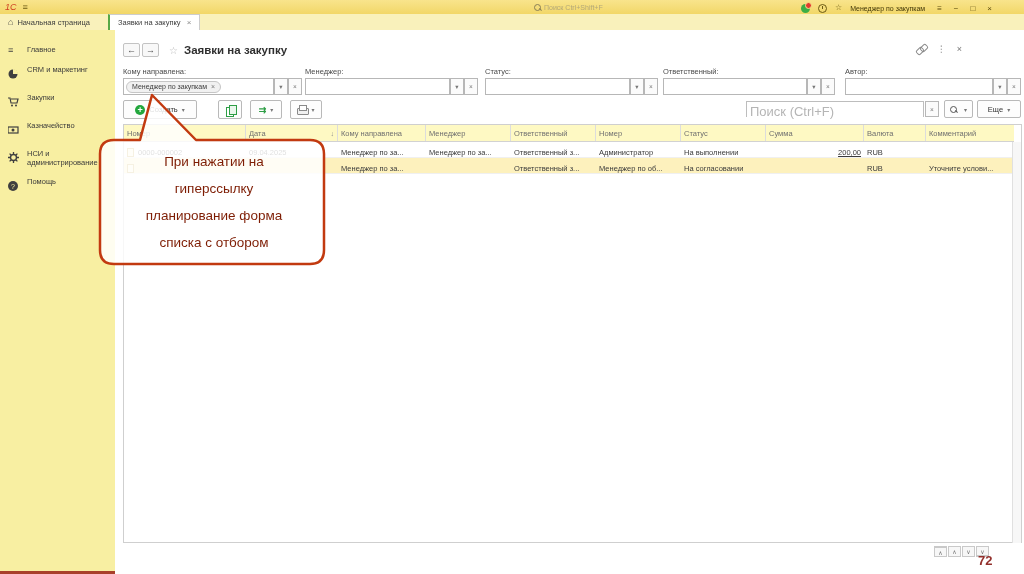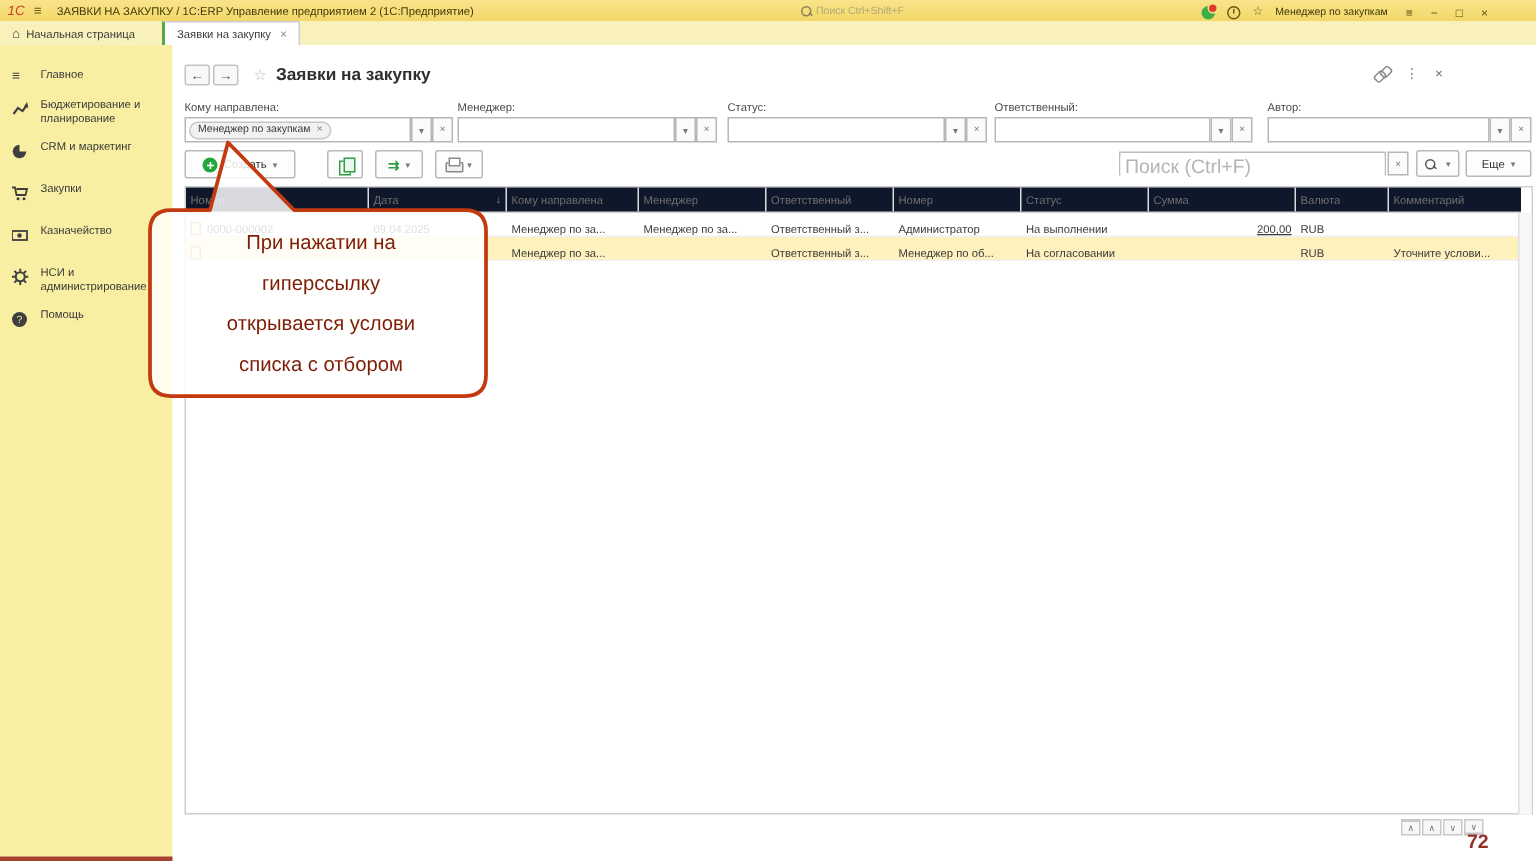--- a/index.html
+++ b/index.html
@@ -81,21 +81,21 @@
   .printico::before { content:""; position:absolute; left:0; top:3px; width:10px; height:5px; border:1px solid #8a8a8a; border-radius:1px; background:#f0f0f0; }
   .printico::after { content:""; position:absolute; left:2px; top:0; width:6px; height:4px; border:1px solid #8a8a8a; background:#fff; }
   .list-search { position:absolute; left:631px; top:71px; width:178px; height:16px; border:1px solid #bdbdbd; }
   .list-search input { width:100%; height:100%; border:none; outline:none; font-size:13px; color:#333; padding:0 3px; }
   .list-search input::placeholder { color:#b5b5b5; }
   .magbtn .mag::before { border-color:#555; } .magbtn .mag::after { background:#555; }
 
   
   .tablewrap { position:absolute; left:8px; top:94px; width:899px; height:419px; border:1px solid #cfcfcf; background:#fff; }
   .trow { display:flex; width:890px; }
-  .thead { background:#0f172a; border-bottom:1px solid #d2d2d2; height:17px; }
+  .thead { background:#fef9c3; border-bottom:1px solid #d2d2d2; height:17px; }
   .thead .tcell { font-size:7.5px; color:#6f6f6f; border-right:1px solid #dcdcdc; display:flex; align-items:center; padding:0 3px; }
   .tcell { overflow:hidden; white-space:nowrap; }
   .tr { height:16px; border-bottom:1px solid #f0f0f0; }
   .tr .tcell { font-size:7.5px; color:#3b3b3b; display:flex; align-items:flex-end; padding:0 3px; }
   .tr.selected { background:#fdf1bd; }
   .c0{width:122px;} .c1{width:92px;} .c2{width:88px;} .c3{width:85px;} .c4{width:85px;}
   .c5{width:85px;} .c6{width:85px;} .c7{width:98px;} .c8{width:62px;} .c9{width:88px; border-right:none!important;}
   .sorticon { margin-left:auto; font-size:7px; color:#888; }
   .sum { justify-content:flex-end;text-decoration:underline; }
   .docico { width:7px; height:9px; border:1px solid #c8a84b; background:#fdf6d8; margin-right:4px; flex:0 0 7px; }
@@ -112,21 +112,20 @@
     font-size:13.5px; line-height:27px; color:#7e1d04; }
 
   .pagenum { left:978px; top:553px; font-size:13px; font-weight:bold; color:#93302c; z-index:60; }
 </style>
 </head>
 <body>
 
 <div class="abs titlebar">
   <span class="tb-logo">1С</span>
   <span class="tb-menu">≡</span>
-  <span class="tb-title">ЗАЯВКИ НА ЗАКУПКУ / 1С:ERP Управление предприятием 2  (1С:Предприятие)</span>
   <div class="tb-search">
     <span class="mag"></span>
     <input placeholder="Поиск Ctrl+Shift+F" style="">
   </div>
   <div class="abs" style="left:793px; top:2px; display:flex; align-items:center;">
     <span class="support"></span>
     <span class="clockico"></span>
     <span class="tb-ico">☆</span>
     <span class="tb-user">Менеджер по закупкам</span>
     <span class="winbtn">≡</span>
@@ -144,29 +143,20 @@
   <div class="tab active" style="margin-left:10px;">
     <span>Заявки на закупку</span>
     <span class="closex">×</span>
   </div>
 </div>
 
 <div class="abs sidebar">
   <div class="side-item">
     <span class="sico" style="font-size:9px; font-weight:bold;">≡</span>
     <span class="slabel">Главное</span>
-  </div>
-  <div class="side-item">
-    <span class="sico">
-      <svg width="11" height="10" viewBox="0 0 11 10">
-          <polyline points="1,8 4,4 7,6 10,2" fill="none" stroke="#3f3f3f" stroke-width="1.4"></polyline>
-          <polygon points="10,0 11,4 8,3" fill="#3f3f3f"></polygon>
-        </svg>
-    </span>
-    <span class="slabel">Бюджетирование и планирование</span>
   </div>
   <div class="side-item">
     <span class="sico">
       <svg width="10" height="10" viewBox="0 0 10 10">
           <circle cx="5" cy="5" r="4.5" fill="#3f3f3f"></circle>
           <path d="M5 5 L5 0 A5 5 0 0 1 10 5 Z" fill="#f8efa2"></path>
         </svg>
     </span>
     <span class="slabel">CRM и маркетинг</span>
   </div>
@@ -352,17 +342,17 @@
     <span class="nbtn" style="border-bottom-width:2px;">∨</span>
   </div>
 </div>
 
 <svg class="abs callout-svg" viewBox="0 0 240 190">
   <path d="M18 54 L44 54 L56 9 L100 54 L214 54 Q228 54 228 68 L228 164 Q228 178 214 178 L18 178 Q4 178 4 164 L4 68 Q4 54 18 54 Z" fill="rgba(255,255,255,0.84)" stroke="#c23a10" stroke-width="2.5" stroke-linejoin="round"></path>
 </svg>
 <div class="abs callout-text">
   <div>При нажатии на</div>
   <div>гиперссылку</div>
-  <div>открывается услови</div>
+  <div>планирование форма</div>
   <div>списка с отбором</div>
 </div>
 
 <div class="abs pagenum">72</div>
 
 </body></html>

